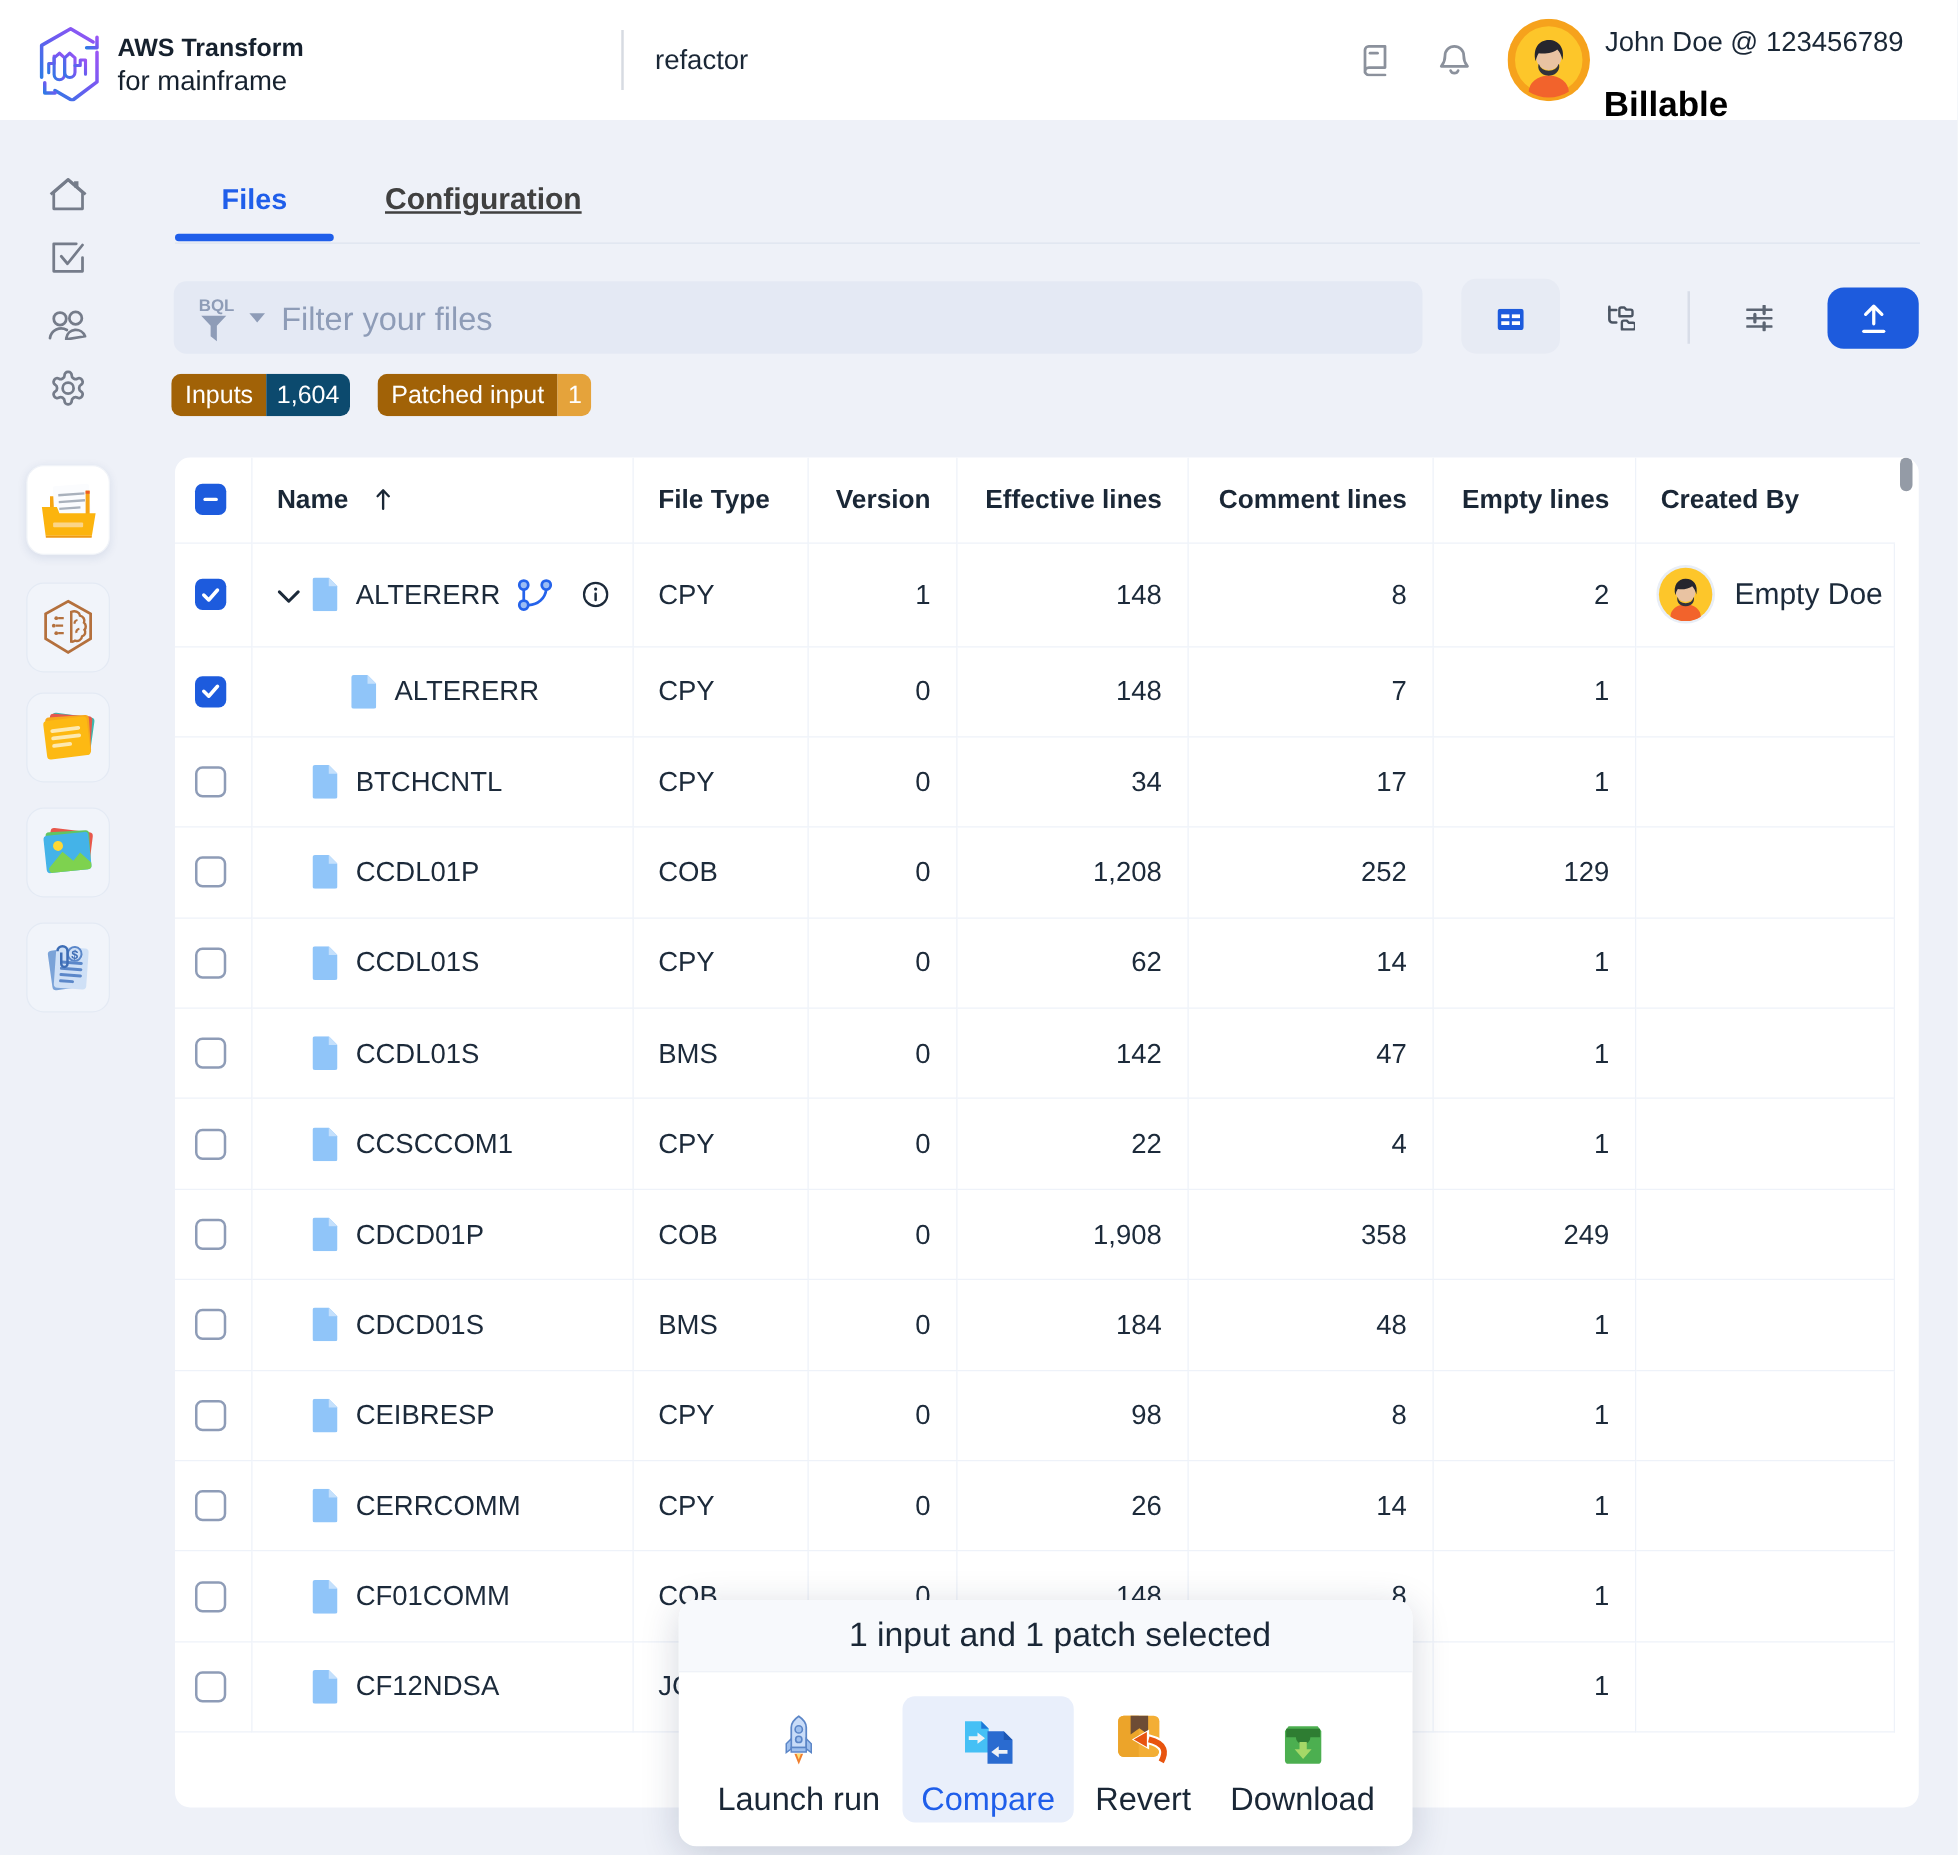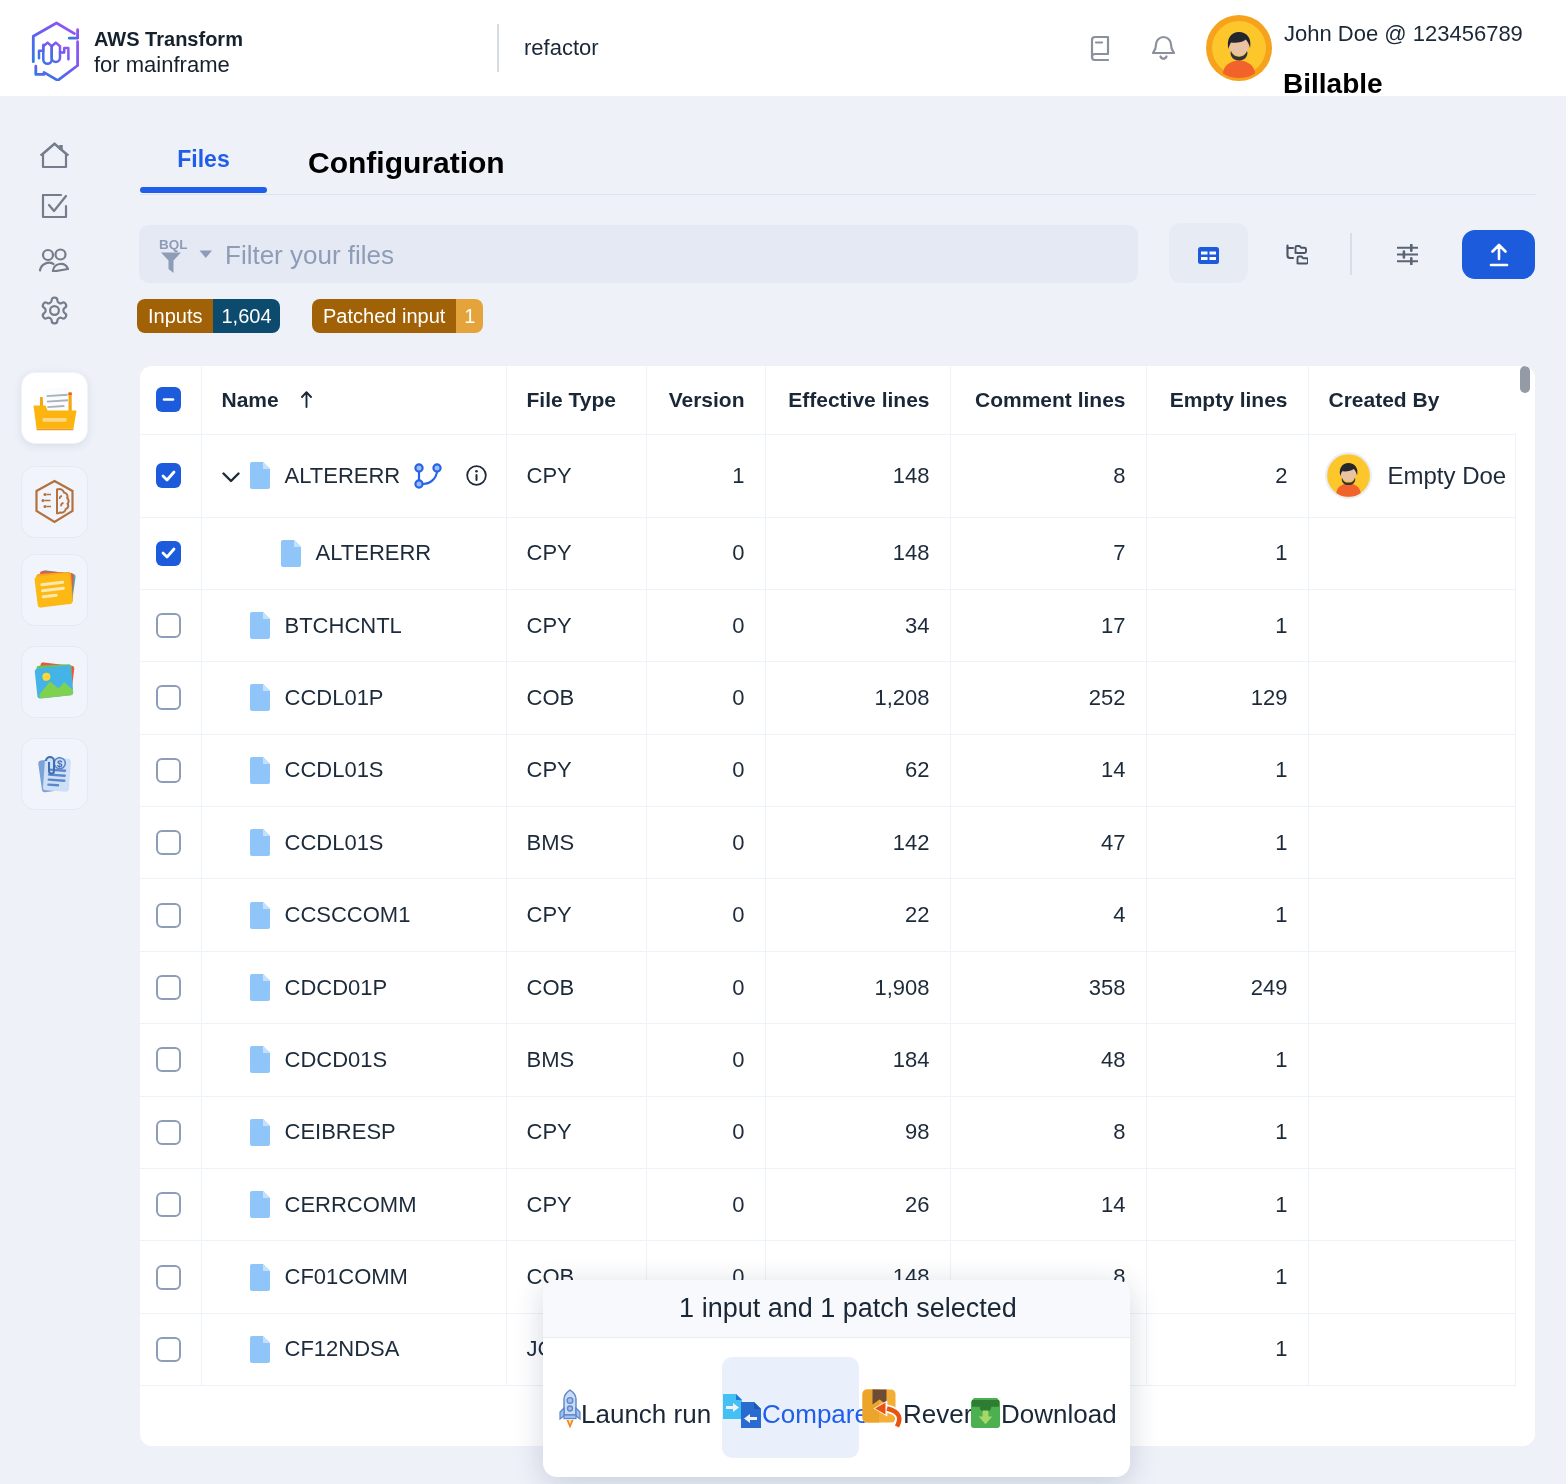--- a/index.html
+++ b/index.html
@@ -18,21 +18,21 @@
 #username { position:absolute; left:1284px; top:21px; font-size:22px; color:#1a2736; }
 #billable { position:absolute; left:1283px; top:68px; font-size:28px; font-weight:bold; color:#000000; }
 
 .navico { position:absolute; left:0; }
 .card { position:absolute; left:21px; width:67px; height:72px; border-radius:14px; background:#f1f4fa; border:1px solid #e4eaf4; display:flex; align-items:center; justify-content:center; }
 .card.active { background:#ffffff; border:1px solid #f0f3f8; box-shadow:0 2px 8px rgba(30,60,120,0.10); }
 
 #tabline { position:absolute; left:140px; top:194px; width:1396px; height:1px; background:#dde3ee; }
 #tab-files { position:absolute; left:140px; top:146px; width:127px; text-align:center; font-size:23px; font-weight:bold; color:#1f5eea; }
 #tab-underline { position:absolute; left:140px; top:187px; width:127px; height:6px; border-radius:3px; background:#1f5eea; }
-#tab-config { position:absolute; left:308px; top:146px; font-size:30px; font-weight:bold; color:#000000; }
+#tab-config { position:absolute; left:308px; top:146px; font-size:24px; font-weight:bold; color:#404040;text-decoration:underline; }
 
 #filterbox { position:absolute; left:139px; top:225px; width:999px; height:58px; background:#e4e9f4; border-radius:10px; }
 #filterph { position:absolute; left:86px; top:15px; font-size:26px; color:#8e9cb7; }
 #viewbtn { position:absolute; left:1169px; top:223px; width:79px; height:60px; background:#e7ebf4; border-radius:12px; }
 #divider2 { position:absolute; left:1350px; top:233px; width:2px; height:42px; background:#d8dde8; }
 #uploadbtn { position:absolute; left:1462px; top:230px; width:73px; height:49px; background:#1d5bdd; border-radius:13px; display:flex; align-items:center; justify-content:center; }
 
 .badge { position:absolute; top:299px; height:34px; display:flex; font-size:20px; color:#ffffff; border-radius:8px; overflow:hidden; }
 .badge .k { background:#a16207; display:flex; align-items:center; padding:0 11px; }
 .badge .v { display:flex; align-items:center; padding:0 8px; }
@@ -52,21 +52,21 @@
 .kid { width:31px; flex:0 0 31px; }
 .fico { margin-right:15px; flex:0 0 auto; }
 .cb { width:25px; height:25px; border-radius:6px; margin-left:16px; }
 .cb.on { background:#1d5bdd; display:flex; align-items:center; justify-content:center; }
 .cb.off { background:#ffffff; border:2px solid #8e9cb7; }
 #scrollthumb { position:absolute; right:5px; top:0px; width:10px; height:27px; border-radius:5px; background:#949ba6; }
 
 #popup { position:absolute; left:543px; top:1280px; width:587px; height:197px; background:#ffffff; border-radius:14px; box-shadow:0 6px 30px rgba(20,40,80,0.18); }
 #popuphead { height:58px; background:#f7f9fc; border-bottom:1px solid #e8edf4; border-radius:14px 14px 0 0; display:flex; align-items:center; justify-content:center; padding-left:23px; font-size:27px; color:#1a2736; }
 #popupbody { display:flex; align-items:center; justify-content:center; height:139px; gap:3px; }
-.action { display:flex; flex-direction:row; align-items:center; font-size:26px; color:#1a2736; border-radius:10px; height:101px; padding-top:13px; }
+.action { display:flex; flex-direction:column; align-items:center; font-size:26px; color:#1a2736; border-radius:10px; height:101px; padding-top:13px; }
 .action .ic { height:42px; display:flex; align-items:flex-end; justify-content:center; margin-bottom:12px; }
 .action.sel { background:#e9effb; color:#1f5eea; }
 </style>
 </head>
 <body>
 
 <div id="topbar">
   <svg id="logo" width="50" height="60" viewBox="28 20 50 60">
     <defs>
       <linearGradient id="lg1" x1="0" y1="1" x2="1" y2="0">
@@ -254,21 +254,21 @@
       <path d="M13 17 V3 M6.5 9.5 L13 3 L19.5 9.5"></path>
       <path d="M5 23 H21"></path>
     </g>
   </svg>
 </div>
 
 <div class="badge" style="left:137px;">
     <span class="k">Inputs</span>
     <span class="v" style="background:#0c4a6e;">1,604</span>
   </div>
-<div class="badge" style="left:312px;">
+<div class="badge" style="left:302px;">
     <span class="k">Patched input</span>
     <span class="v" style="background:#e5a33b;">1</span>
   </div>
 
 <div id="tablewrap">
   <table>
     <colgroup>
         <col class="c0">
         <col class="c1">
         <col class="c2">

